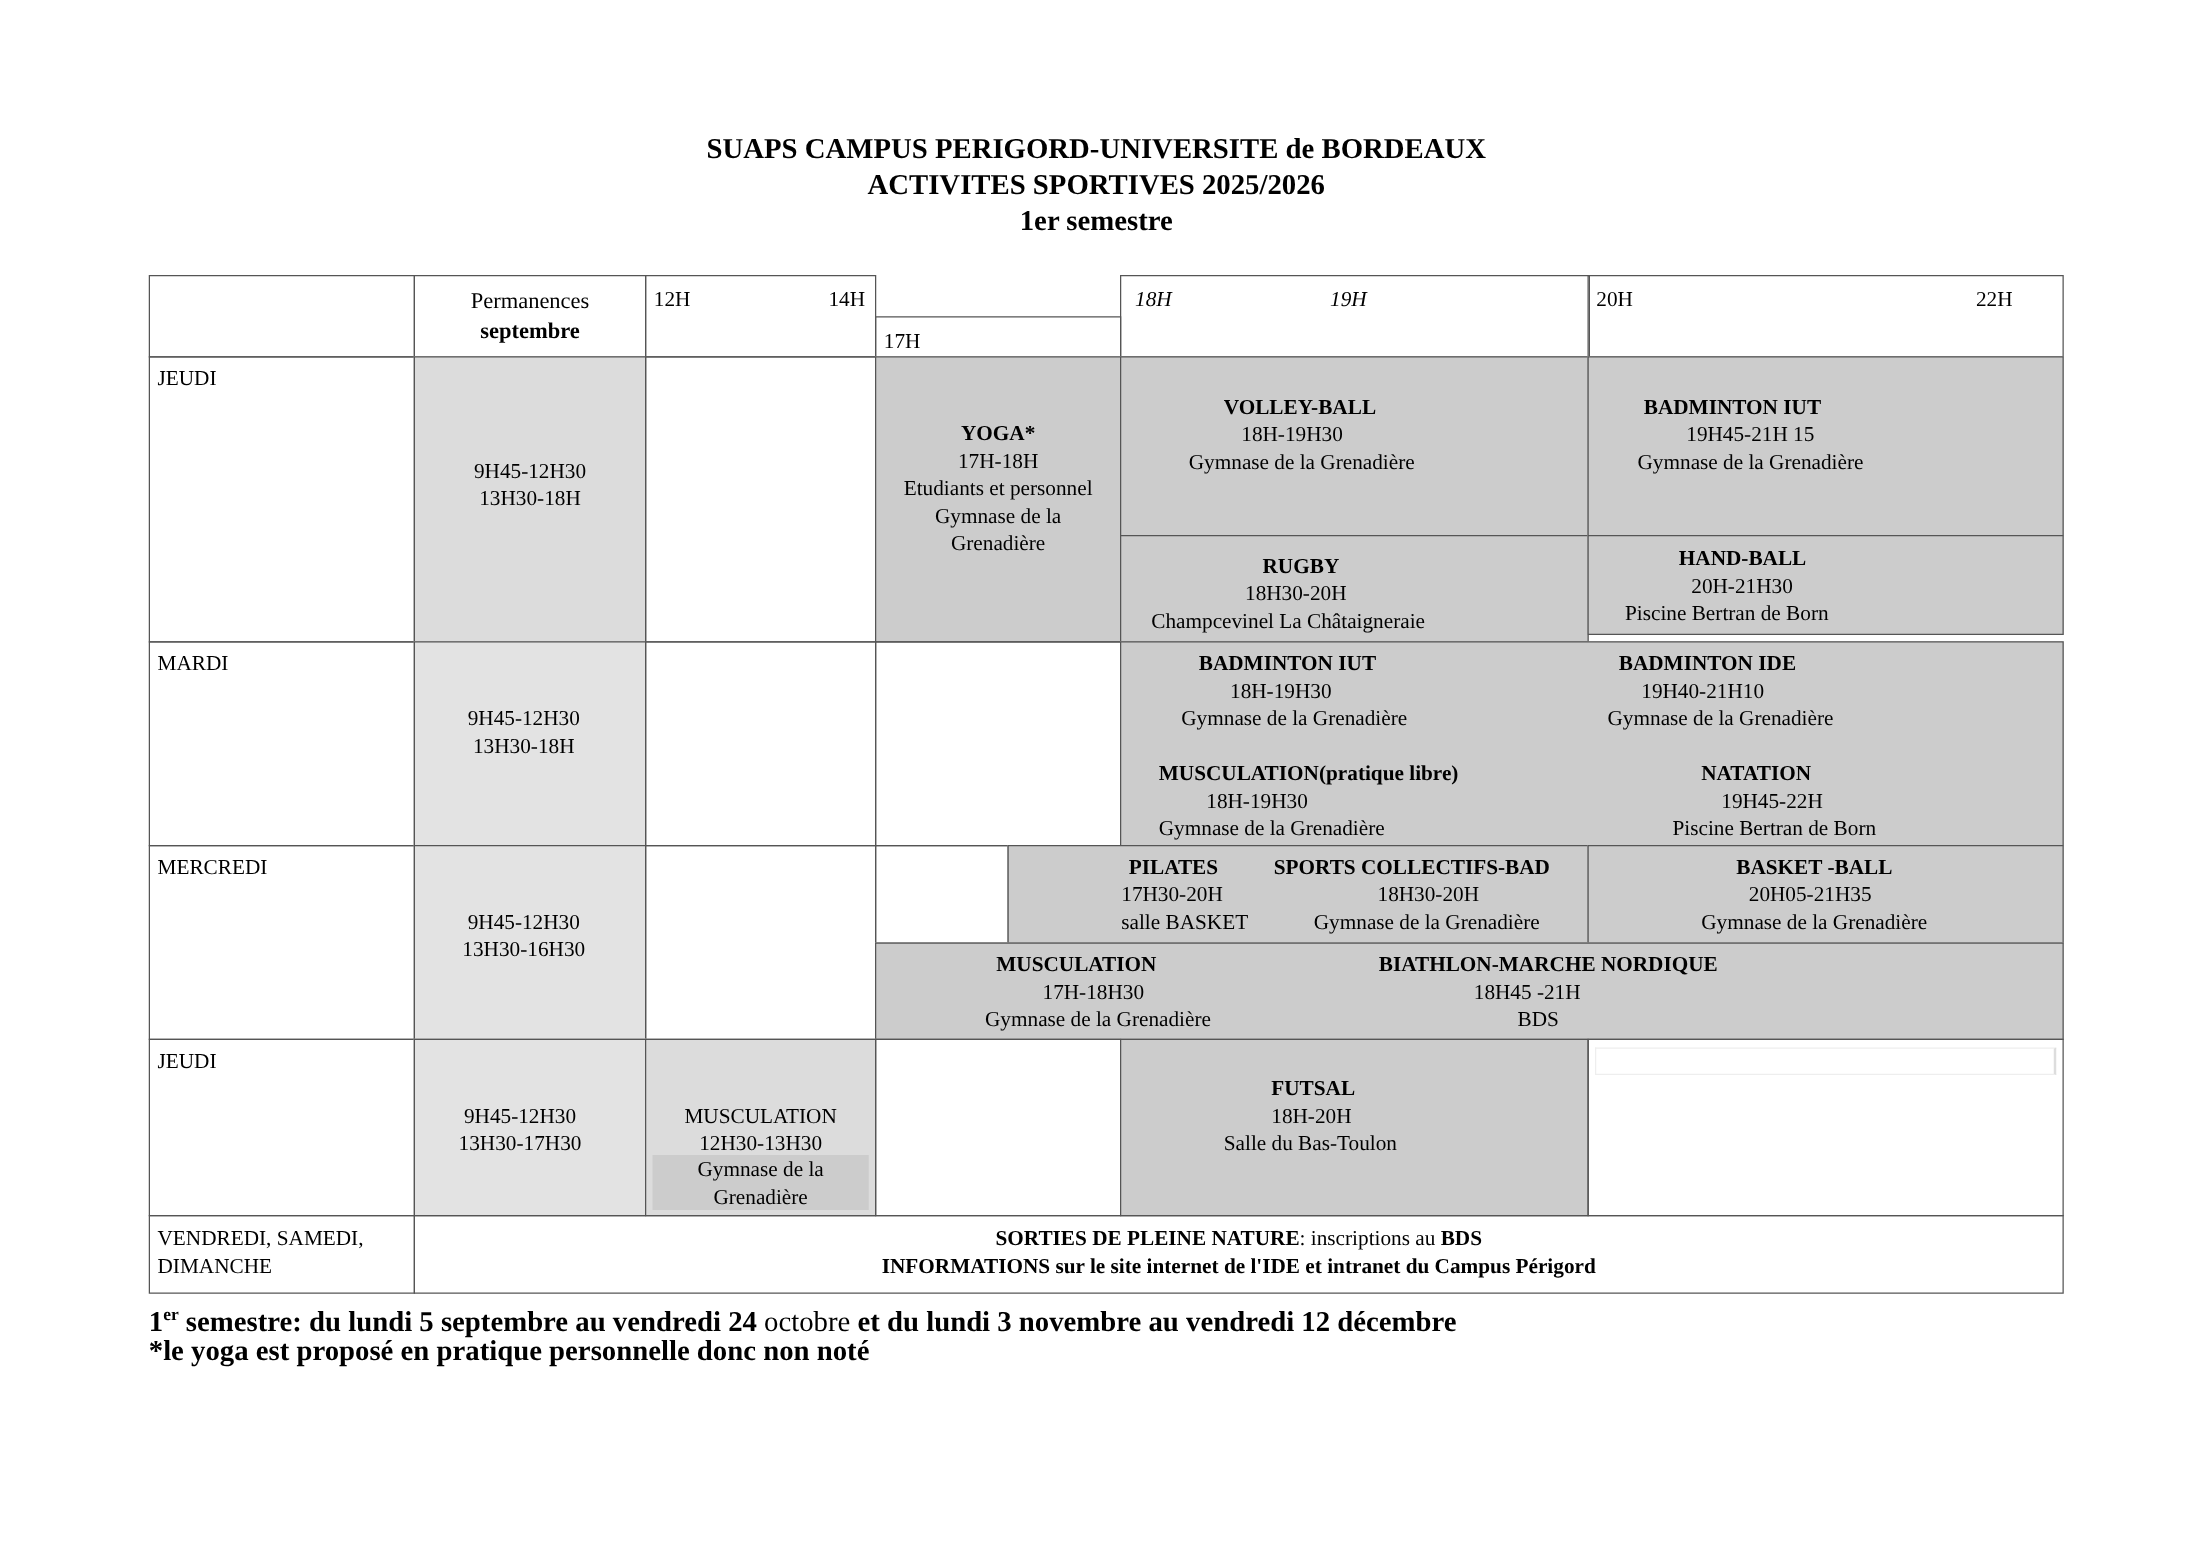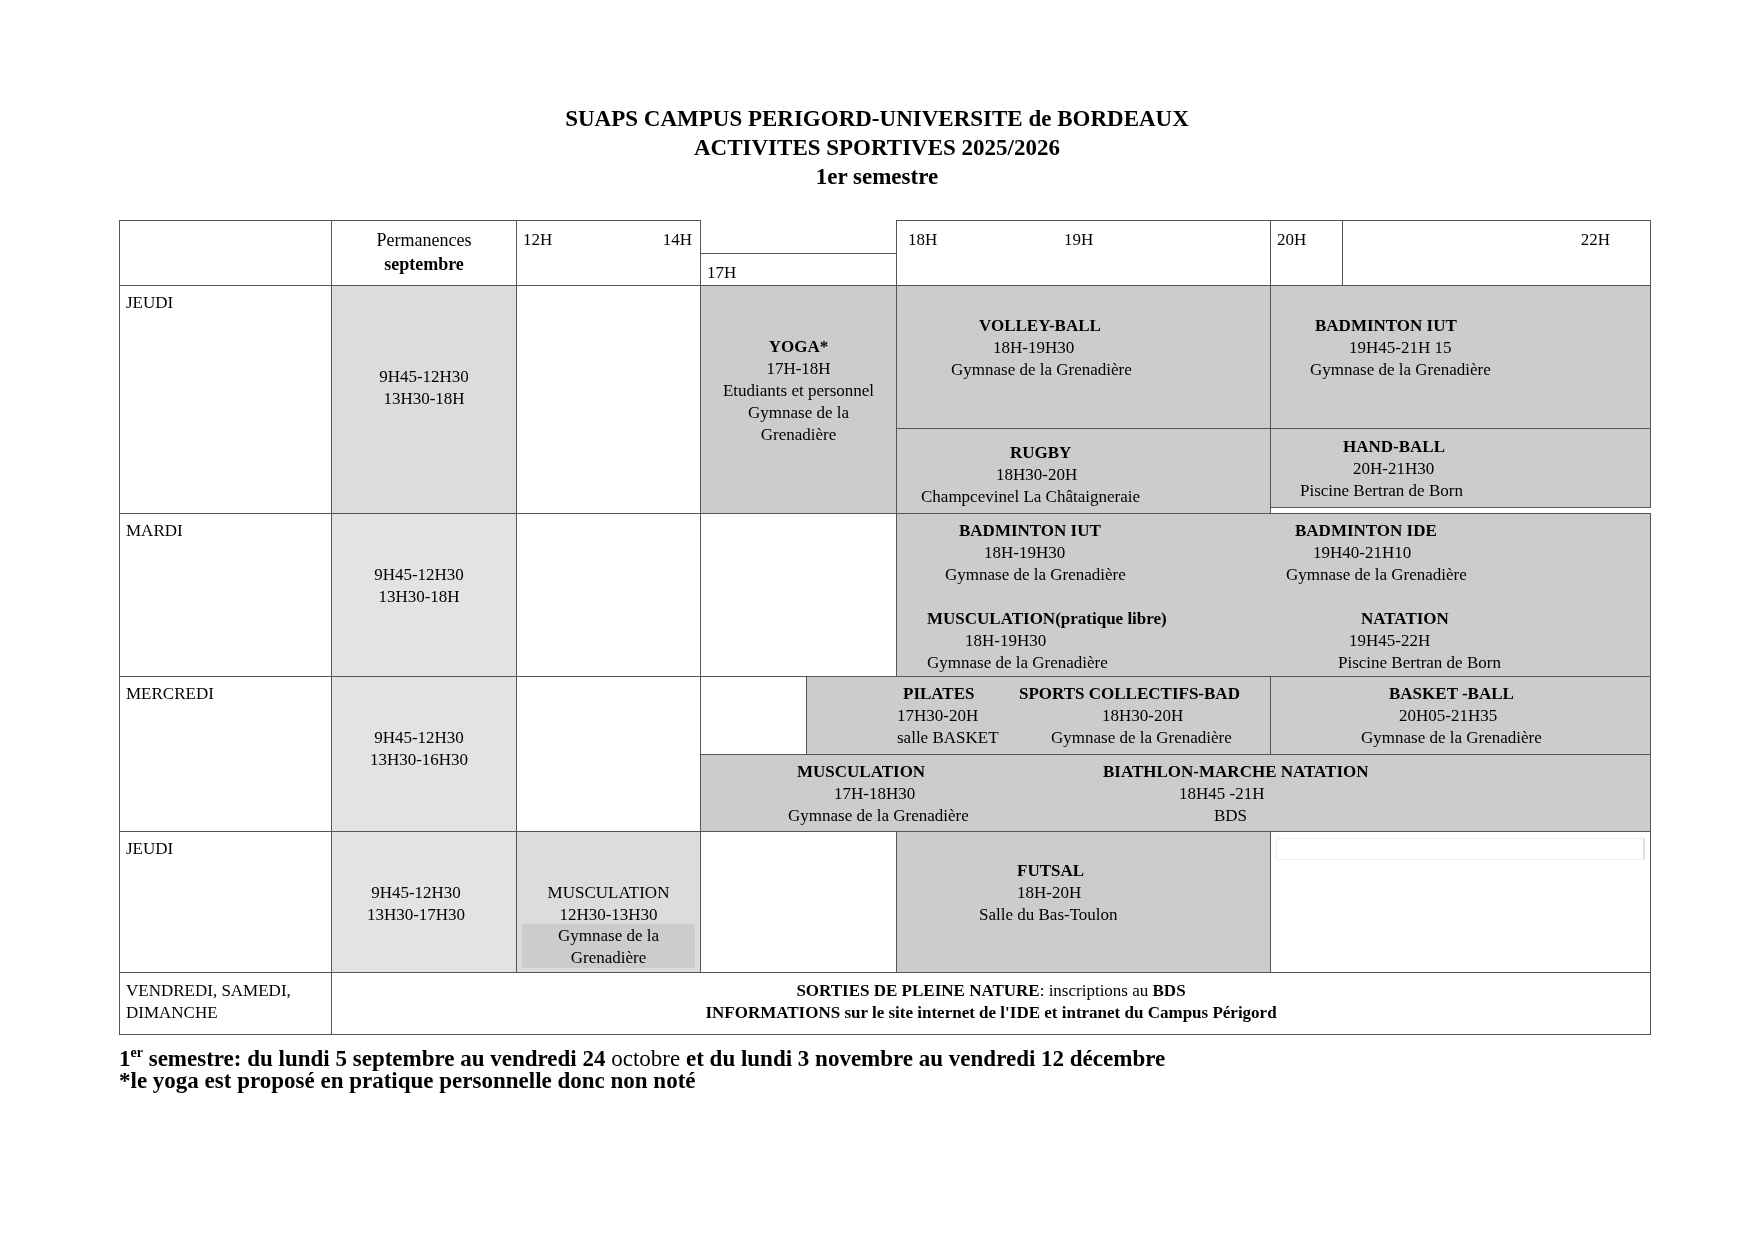--- a/index.html
+++ b/index.html
@@ -31,21 +31,21 @@
     <div class="t c" style="left:0;right:0;top:8px;font-size:18px;">Permanences</div>
     <div class="t c b" style="left:0;right:0;top:32px;font-size:18px;">septembre</div>
   </div>
   <div class="cell" style="left:516px;top:220px;width:185px;height:66px;">
     <div class="t" style="left:6px;top:8px;">12H</div>
     <div class="t" style="right:8px;top:8px;">14H</div>
   </div>
   <div class="cell" style="left:700px;top:220px;width:197px;height:66px;margin-top:33px;">
     <div class="t" style="left:6px;top:8px;">17H</div>
   </div>
-  <div class="cell" style="left:896px;top:220px;width:447px;height:66px;">
+  <div class="cell" style="left:896px;top:220px;width:376px;height:66px;font-style:italic;">
     <div class="t" style="left:11px;top:8px;">18H</div>
     <div class="t" style="left:167px;top:8px;">19H</div>
   </div>
   <div class="cell" style="left:1270px;top:220px;width:381px;height:66px;">
     <div class="t" style="left:6px;top:8px;">20H</div>
     <div class="t" style="right:40px;top:8px;">22H</div>
   </div>
 
   <div class="cell" style="left:119px;top:285px;width:213px;height:229px;">
     <div class="t" style="left:6px;top:6px;">JEUDI</div>
@@ -96,21 +96,21 @@
     <div class="t b" style="left:62px;top:6px;">BADMINTON  IUT</div>
     <div class="t" style="left:87px;top:28px;">18H-19H30</div>
     <div class="t" style="left:48px;top:50px;">Gymnase de la Grenadière</div>
     <div class="t b" style="left:398px;top:6px;">BADMINTON IDE</div>
     <div class="t" style="left:416px;top:28px;">19H40-21H10</div>
     <div class="t" style="left:389px;top:50px;">Gymnase de la Grenadière</div>
     <div class="t b" style="left:30px;top:94px;">MUSCULATION(pratique libre)</div>
     <div class="t" style="left:68px;top:116px;">18H-19H30</div>
     <div class="t" style="left:30px;top:138px;">Gymnase de la Grenadière</div>
     <div class="t b" style="left:464px;top:94px;">NATATION</div>
-    <div class="t" style="left:452px;top:116px;">19H45-22H</div>
+    <div class="t" style="left:480px;top:116px;">19H45-22H</div>
     <div class="t" style="left:441px;top:138px;">Piscine Bertran de Born</div>
   </div>
 
   <div class="cell" style="left:119px;top:676px;width:213px;height:156px;">
     <div class="t" style="left:6px;top:6px;">MERCREDI</div>
   </div>
   <div class="cell g2" style="left:331px;top:676px;width:186px;height:156px;">
     <div class="t c" style="left:-10px;right:0;top:50px;">9H45-12H30</div>
     <div class="t c" style="left:-10px;right:0;top:72px;">13H30-16H30</div>
   </div>
@@ -126,21 +126,21 @@
   </div>
   <div class="cell g1" style="left:1270px;top:676px;width:381px;height:79px;">
     <div class="t b" style="left:118px;top:6px;">BASKET -BALL</div>
     <div class="t" style="left:128px;top:28px;">20H05-21H35</div>
     <div class="t" style="left:90px;top:50px;">Gymnase de la Grenadière</div>
   </div>
   <div class="cell g1" style="left:700px;top:754px;width:951px;height:78px;">
     <div class="t b" style="left:96px;top:6px;">MUSCULATION</div>
     <div class="t" style="left:133px;top:28px;">17H-18H30</div>
     <div class="t" style="left:87px;top:50px;">Gymnase de la Grenadière</div>
-    <div class="t b" style="left:402px;top:6px;">BIATHLON-MARCHE NATATION</div>
+    <div class="t b" style="left:402px;top:6px;">BIATHLON-MARCHE NORDIQUE</div>
     <div class="t" style="left:478px;top:28px;">18H45 -21H</div>
     <div class="t" style="left:513px;top:50px;">BDS</div>
   </div>
 
   <div class="cell" style="left:119px;top:831px;width:213px;height:142px;">
     <div class="t" style="left:6px;top:6px;">JEUDI</div>
   </div>
   <div class="cell g2" style="left:331px;top:831px;width:186px;height:142px;">
     <div class="t c" style="left:-16px;right:0;top:50px;">9H45-12H30</div>
     <div class="t c" style="left:-16px;right:0;top:72px;">13H30-17H30</div>

